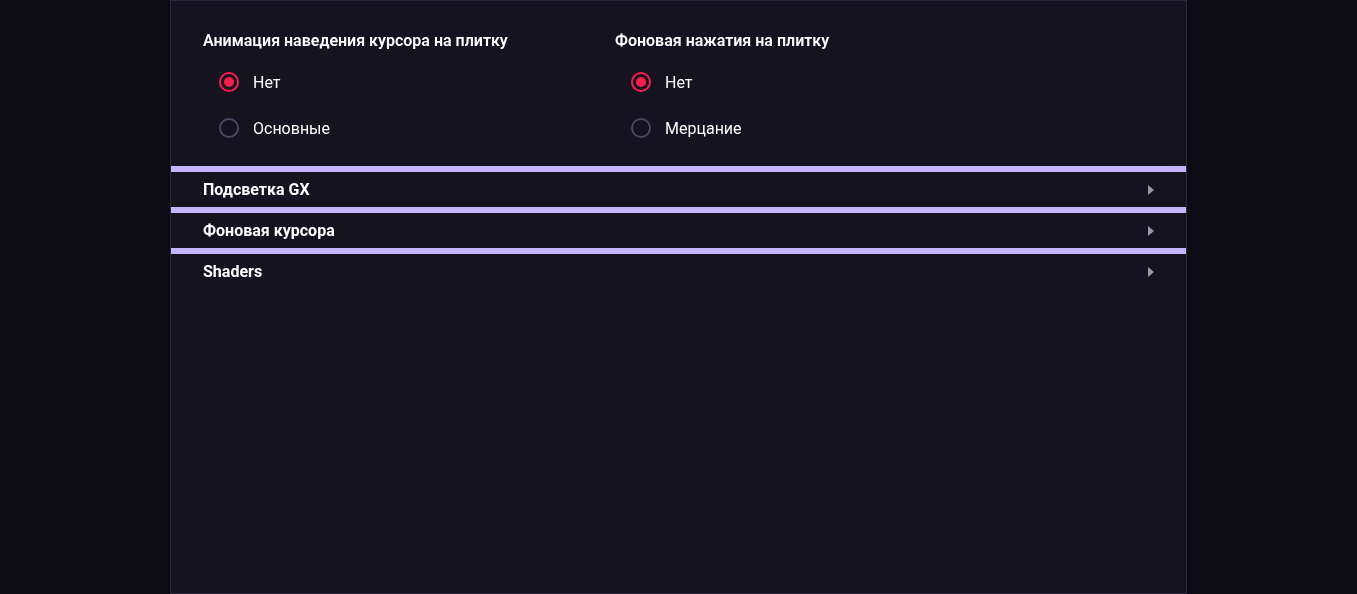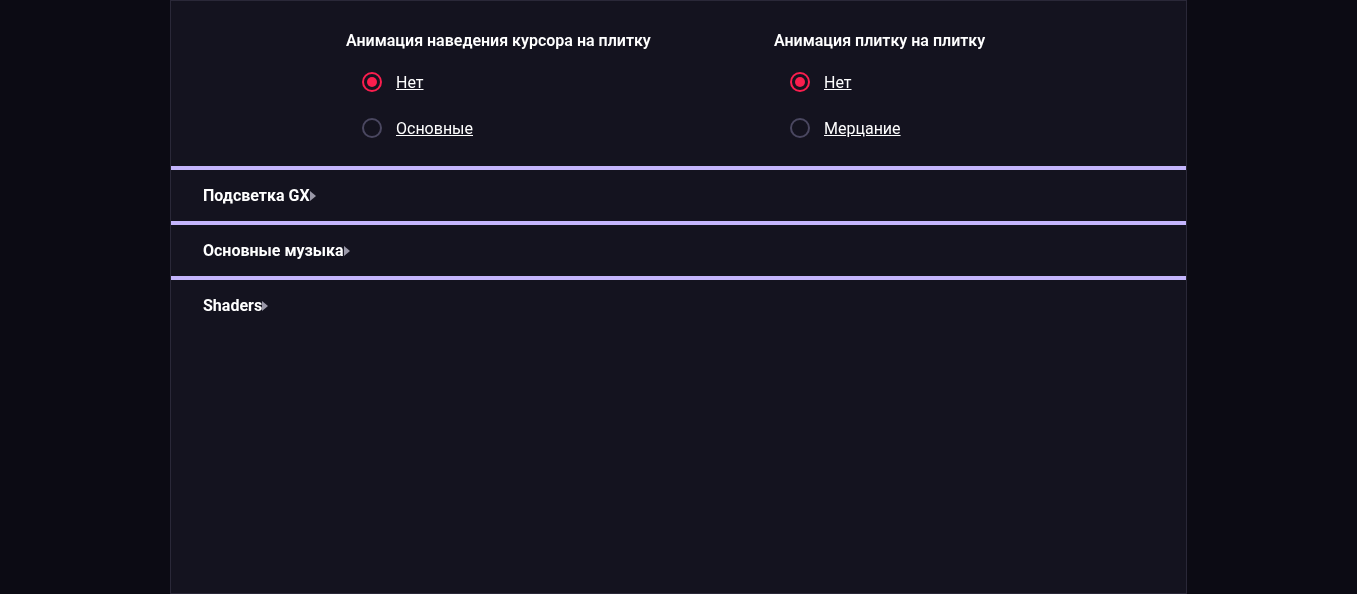--- a/index.html
+++ b/index.html
@@ -20,41 +20,39 @@
     border: 1px solid #2a2838;
     border-top: none;
     height: 100%;
   }
   .section-open {
     padding: 30px 32px 28px 32px;
     border-top: 1px solid #2a2838;
   }
   .columns {
     display: flex;
-    gap: 48px;
-    justify-content: flex-end;
+    gap: 32px;
   }
   .col {
     flex: 0 0 auto;
     min-width: 380px;
   }
   .group-title {
     font-size: 16px;
     font-weight: 600;
     color: #ffffff;
     margin-bottom: 22px;
   }
   .radio-row {
     display: flex;
     align-items: center;
     gap: 14px;
     padding: 0 0 0 16px;
     margin-bottom: 26px;
     cursor: pointer;
-    text-decoration: underline;
   }
   .radio-row:last-child { margin-bottom: 0; }
   .radio {
     width: 20px;
     height: 20px;
     border-radius: 50%;
     border: 2px solid #4a4760;
     display: flex;
     align-items: center;
     justify-content: center;
@@ -71,22 +69,23 @@
     background: #fa1e4e;
   }
   .radio-label {
     font-size: 16px;
     color: #ffffff;
     font-weight: 400;
   }
   .section-row {
     display: flex;
     align-items: center;
-    padding: 16px 32px;
-    border-top: 4px solid #c4b5fd;
+    justify-content: space-between;
+    padding: 8px 32px;
+    border-top: 6px solid #c4b5fd;
     cursor: pointer;
   }
   .section-label {
     font-size: 16px;
     font-weight: 700;
     color: #ffffff;
   }
   .chevron {
     width: 0;
     height: 0;
@@ -111,21 +110,21 @@
             <span class="radio selected"></span>
             <span class="radio-label">Нет</span>
           </div>
           <div class="radio-row">
             <span class="radio"></span>
             <span class="radio-label">Основные</span>
           </div>
         </div>
 
         <div class="col">
-          <div class="group-title">Анимация плитку на плитку</div>
+          <div class="group-title">Фоновая нажатия на плитку</div>
 
           <div class="radio-row">
             <span class="radio selected"></span>
             <span class="radio-label">Нет</span>
           </div>
           <div class="radio-row">
             <span class="radio"></span>
             <span class="radio-label">Мерцание</span>
           </div>
         </div>
@@ -133,21 +132,21 @@
       </div>
     </div>
 
     <div class="section-row">
       <span class="section-label">Подсветка GX</span>
       <span class="chevron"></span>
     </div>
 
 
     <div class="section-row">
-      <span class="section-label">Основные музыка</span>
+      <span class="section-label">Фоновая курсора</span>
       <span class="chevron"></span>
     </div>
 
     <div class="section-row">
       <span class="section-label">Shaders</span>
       <span class="chevron"></span>
     </div>
 
   </div>
 </div>

